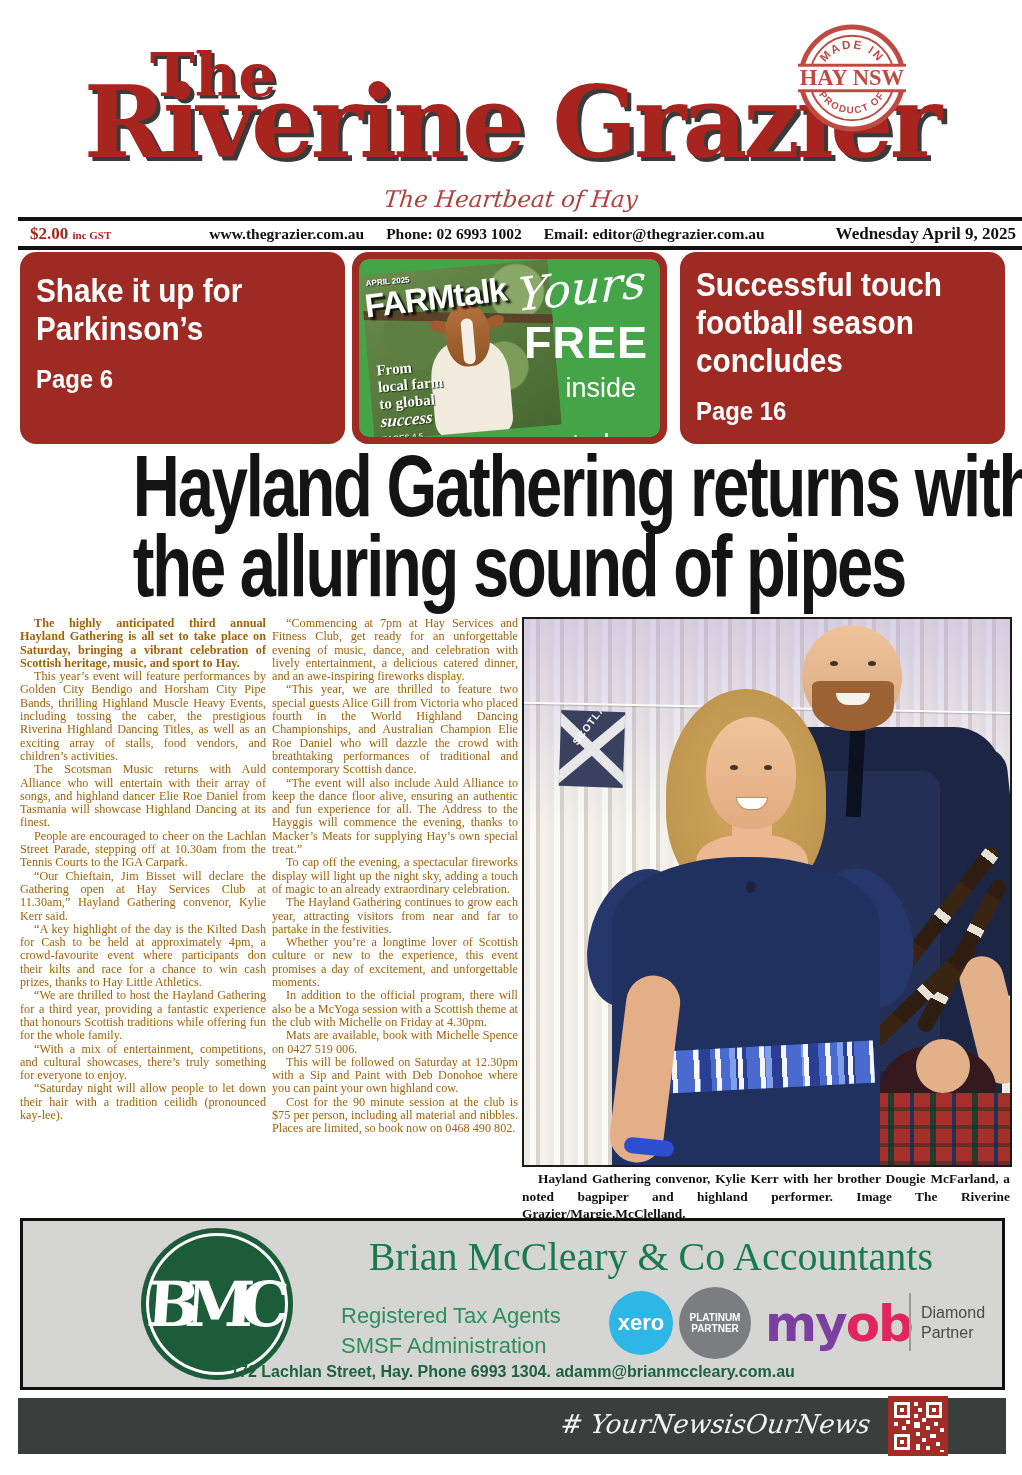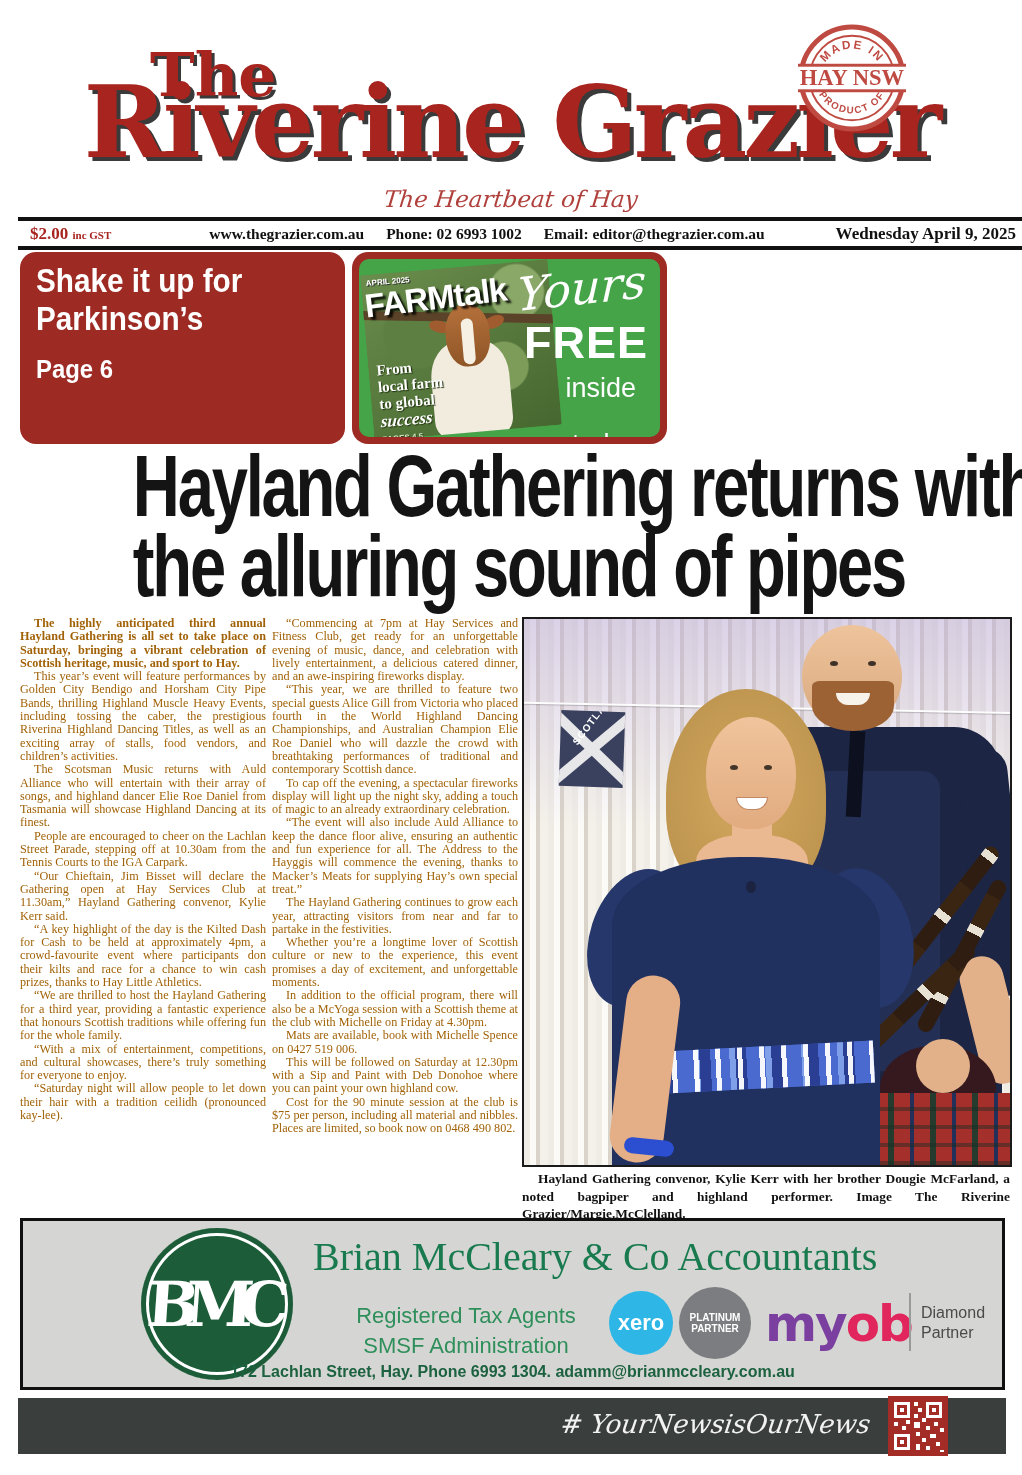--- a/index.html
+++ b/index.html
@@ -22,21 +22,21 @@
   .infobar{position:absolute;left:18px;top:217px;width:986px;height:25px;
     border-top:4px solid #111;border-bottom:4px solid #111;
     display:flex;align-items:center;padding:0 12px;box-sizing:content-box;}
   .price{color:#a8241f;font-weight:bold;font-size:17px;white-space:nowrap;}
   .price small{font-size:11px;font-weight:bold;}
   .contact{display:flex;gap:22px;margin-left:98px;font-weight:bold;font-size:15.5px;color:#111;white-space:nowrap;}
   .issue-date{margin-left:auto;font-weight:bold;font-size:17px;color:#111;white-space:nowrap;}
 
   
   .promo{position:absolute;top:252px;height:192px;border-radius:16px;background:#9d2b24;color:#fff;box-sizing:border-box;}
-  .promo-left{left:20px;width:325px;padding:10px 16px;}
+  .promo-left{left:20px;width:325px;padding:20px 16px;}
   .promo-right{left:680px;width:325px;padding:14px 16px;}
   .promo-line{display:inline-block;transform:scaleX(.9);transform-origin:left top;
     font-family:"Liberation Sans",sans-serif;font-weight:bold;font-size:33px;line-height:38px;white-space:nowrap;}
   .promo-page{display:inline-block;margin-top:16px;transform:scaleX(.92);transform-origin:left top;
     font-family:"Liberation Sans",sans-serif;font-weight:bold;font-size:26px;white-space:nowrap;}
   .promo-mid{left:352px;width:315px;padding:7px;}
   .promo-green{position:relative;width:100%;height:100%;border-radius:10px;background:#45a348;overflow:hidden;}
 
   
   .cover{position:absolute;left:8px;top:8px;width:188px;height:166px;transform:rotate(-5deg);
@@ -138,23 +138,23 @@
     line-height:17.5px;text-align:justify;color:#111;text-indent:16px;}
 
   
   .ad{position:absolute;left:20px;top:1218px;width:985px;height:172px;background:#d5d6d3;
     border:3px solid #101010;box-sizing:border-box;}
   .bmc-circle{position:absolute;left:118px;top:7px;width:152px;height:152px;border-radius:50%;
     background:#1d5c38;box-shadow:inset 0 0 0 5px #1d5c38, inset 0 0 0 8px #fff;
     display:flex;align-items:center;justify-content:center;}
   .bmc-text{font-family:"DejaVu Serif",serif;font-weight:bold;font-size:62px;color:#fff;
     letter-spacing:-14px;transform:skewX(-4deg);padding-right:12px;}
-  .ad-title{position:absolute;left:290px;top:12px;width:620px;text-align:left;
+  .ad-title{position:absolute;left:290px;top:12px;width:620px;text-align:right;
     font-family:"Liberation Serif",serif;font-size:40px;color:#187a4e;white-space:nowrap;}
-  .ad-services{position:absolute;left:318px;top:80px;width:250px;text-align:center;
+  .ad-services{position:absolute;left:318px;top:80px;width:250px;
     font-family:"Liberation Sans",sans-serif;font-size:22px;line-height:30px;color:#2f8f5b;}
   .xero-circle{position:absolute;left:586px;top:70px;width:64px;height:64px;border-radius:50%;
     background:#2eb7e6;display:flex;align-items:center;justify-content:center;
     font-family:"Liberation Sans",sans-serif;font-weight:bold;font-size:22px;color:#fff;}
   .plat-circle{position:absolute;left:656px;top:66px;width:72px;height:72px;border-radius:50%;
     background:#7c7d80;display:flex;flex-direction:column;align-items:center;justify-content:center;
     font-family:"Liberation Sans",sans-serif;font-weight:bold;font-size:10px;line-height:11px;color:#fff;}
   .myob{position:absolute;left:742px;top:74px;font-family:"DejaVu Sans",sans-serif;
     font-weight:bold;font-size:50px;letter-spacing:-2px;}
   .myob .my{color:#7b3fa0;} .myob .ob{color:#e0265c;}
@@ -235,42 +235,48 @@
           <div class="cover-pages">PAGES 4,5</div>
         </div>
       </div>
       <div class="yours">Yours</div>
       <div class="free">FREE</div>
       <div class="inside1">inside</div>
       <div class="inside2">today</div>
     </div>
   </div>
 
+  <div class="promo promo-right">
+    <span class="promo-line">Successful touch</span><br>
+    <span class="promo-line">football season</span><br>
+    <span class="promo-line">concludes</span><br>
+    <span class="promo-page">Page 16</span>
+  </div>
 
   <div class="headline">
     <span class="headline-line">Hayland Gathering returns with</span>
     <span class="headline-line">the alluring sound of pipes</span>
   </div>
 
   <div class="col col1">
     <p class="lede">The highly anticipated third annual Hayland Gathering is all set to take place on Saturday, bringing a vibrant celebration of Scottish heritage, music, and sport to Hay.</p>
     <p>This year’s event will feature performances by Golden City Bendigo and Horsham City Pipe Bands, thrilling Highland Muscle Heavy Events, including tossing the caber, the prestigious Riverina Highland Dancing Titles, as well as an exciting array of stalls, food vendors, and children’s activities.</p>
     <p>The Scotsman Music returns with Auld Alliance who will entertain with their array of songs, and highland dancer Elie Roe Daniel from Tasmania will showcase Highland Dancing at its finest.</p>
     <p>People are encouraged to cheer on the Lachlan Street Parade, stepping off at 10.30am from the Tennis Courts to the IGA Carpark.</p>
     <p>“Our Chieftain, Jim Bisset will declare the Gathering open at Hay Services Club at 11.30am,” Hayland Gathering convenor, Kylie Kerr said.</p>
     <p>“A key highlight of the day is the Kilted Dash for Cash to be held at approximately 4pm, a crowd-favourite event where participants don their kilts and race for a chance to win cash prizes, thanks to Hay Little Athletics.</p>
     <p>“We are thrilled to host the Hayland Gathering for a third year, providing a fantastic experience that honours Scottish traditions while offering fun for the whole family.</p>
     <p>“With a mix of entertainment, competitions, and cultural showcases, there’s truly something for everyone to enjoy.</p>
     <p>“Saturday night will allow people to let down their hair with a tradition ceilidh (pronounced kay-lee).</p>
   </div>
   <div class="col col2">
     <p>“Commencing at 7pm at Hay Services and Fitness Club, get ready for an unforgettable evening of music, dance, and celebration with lively entertainment, a delicious catered dinner, and an awe-inspiring fireworks display.</p>
     <p>“This year, we are thrilled to feature two special guests Alice Gill from Victoria who placed fourth in the World Highland Dancing Championships, and Australian Champion Elie Roe Daniel who will dazzle the crowd with breathtaking performances of traditional and contemporary Scottish dance.</p>
+    <p>“The event will also include Auld Alliance to keep the dance floor alive, ensuring an authentic and fun experience for all. The Address to the Hayggis will commence the evening, thanks to Macker’s Meats for supplying Hay’s own special treat.”</p>
     <p>To cap off the evening, a spectacular fireworks display will light up the night sky, adding a touch of magic to an already extraordinary celebration.</p>
-    <p>“The event will also include Auld Alliance to keep the dance floor alive, ensuring an authentic and fun experience for all. The Address to the Hayggis will commence the evening, thanks to Macker’s Meats for supplying Hay’s own special treat.”</p>
     <p>The Hayland Gathering continues to grow each year, attracting visitors from near and far to partake in the festivities.</p>
     <p>Whether you’re a longtime lover of Scottish culture or new to the experience, this event promises a day of excitement, and unforgettable moments.</p>
     <p>In addition to the official program, there will also be a McYoga session with a Scottish theme at the club with Michelle on Friday at 4.30pm.</p>
     <p>Mats are available, book with Michelle Spence on 0427 519 006.</p>
     <p>This will be followed on Saturday at 12.30pm with a Sip and Paint with Deb Donohoe where you can paint your own highland cow.</p>
     <p>Cost for the 90 minute session at the club is $75 per person, including all material and nibbles. Places are limited, so book now on 0468 490 802.</p>
   </div>
 
   <div class="photo">
     <div class="string"></div>

